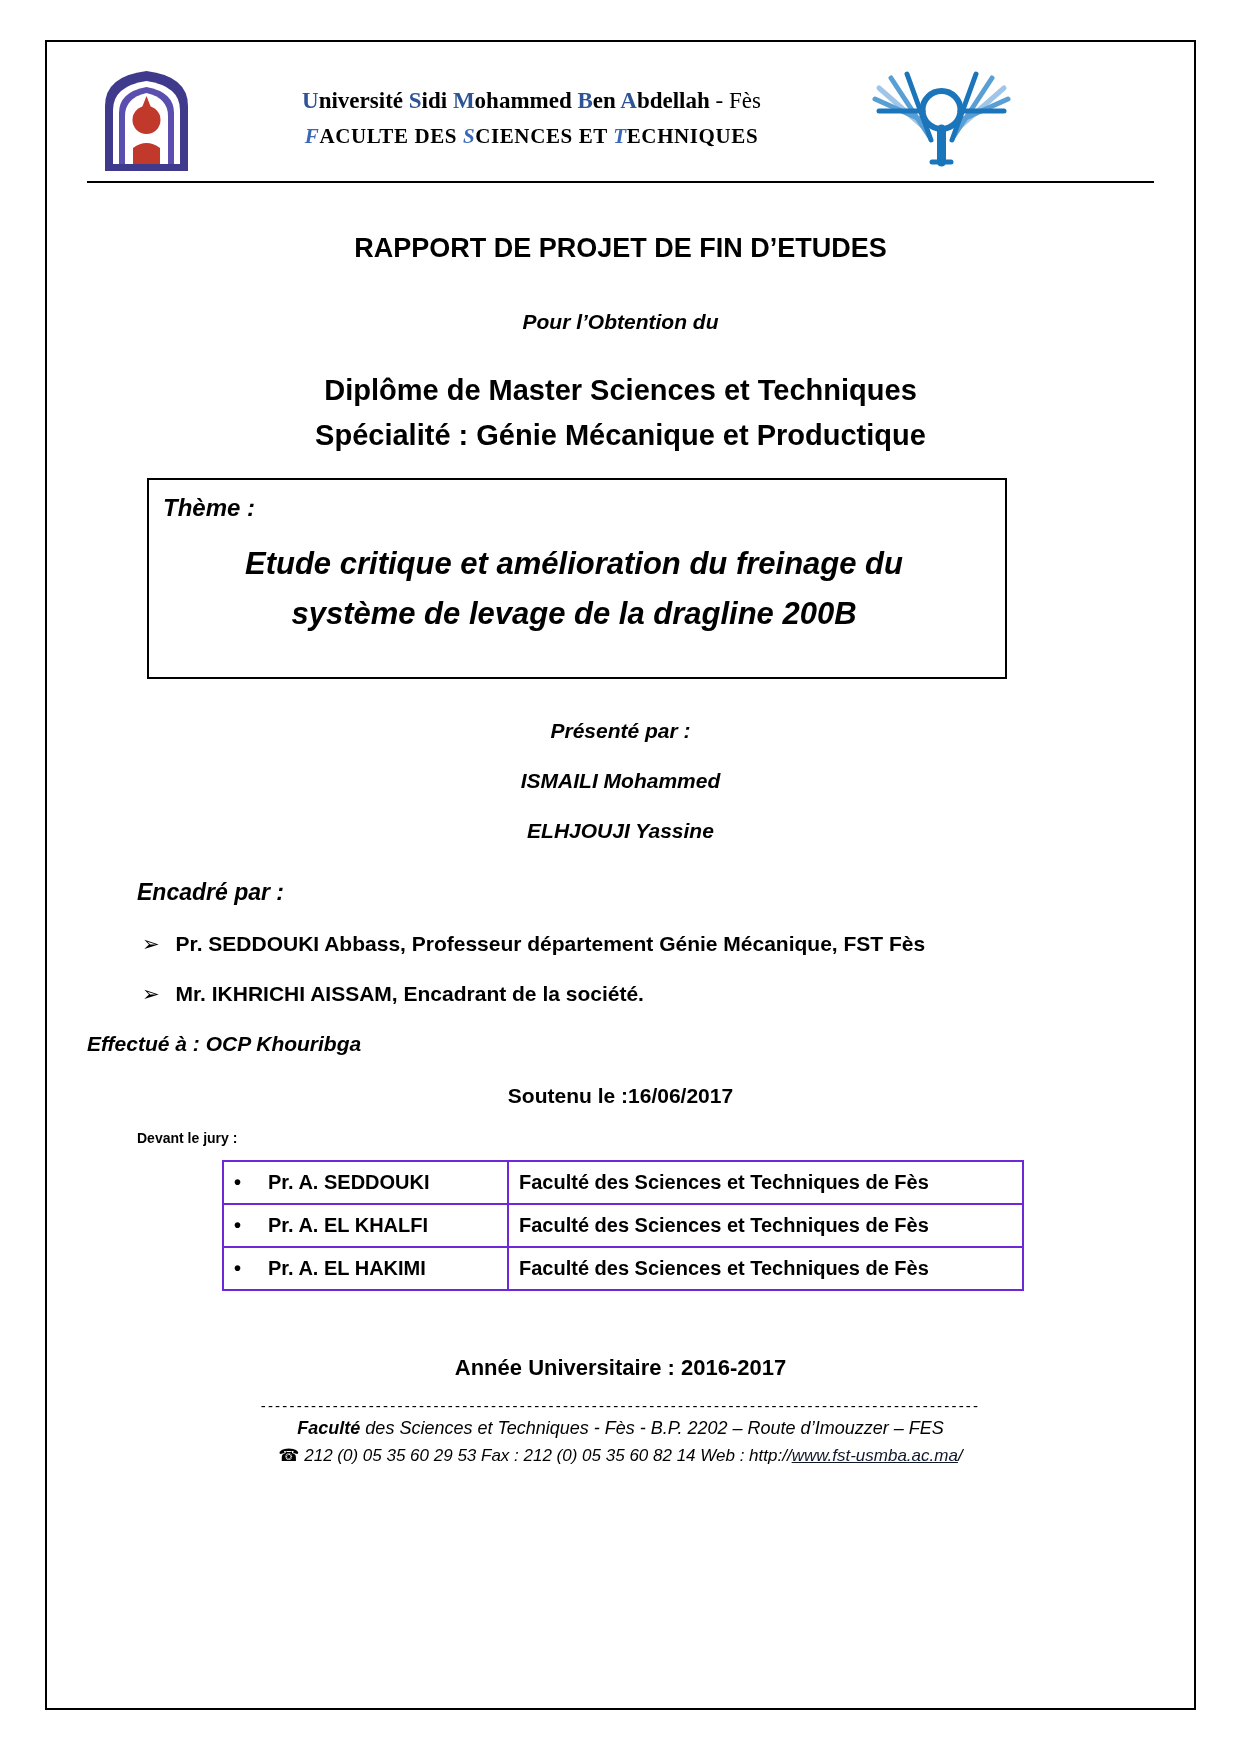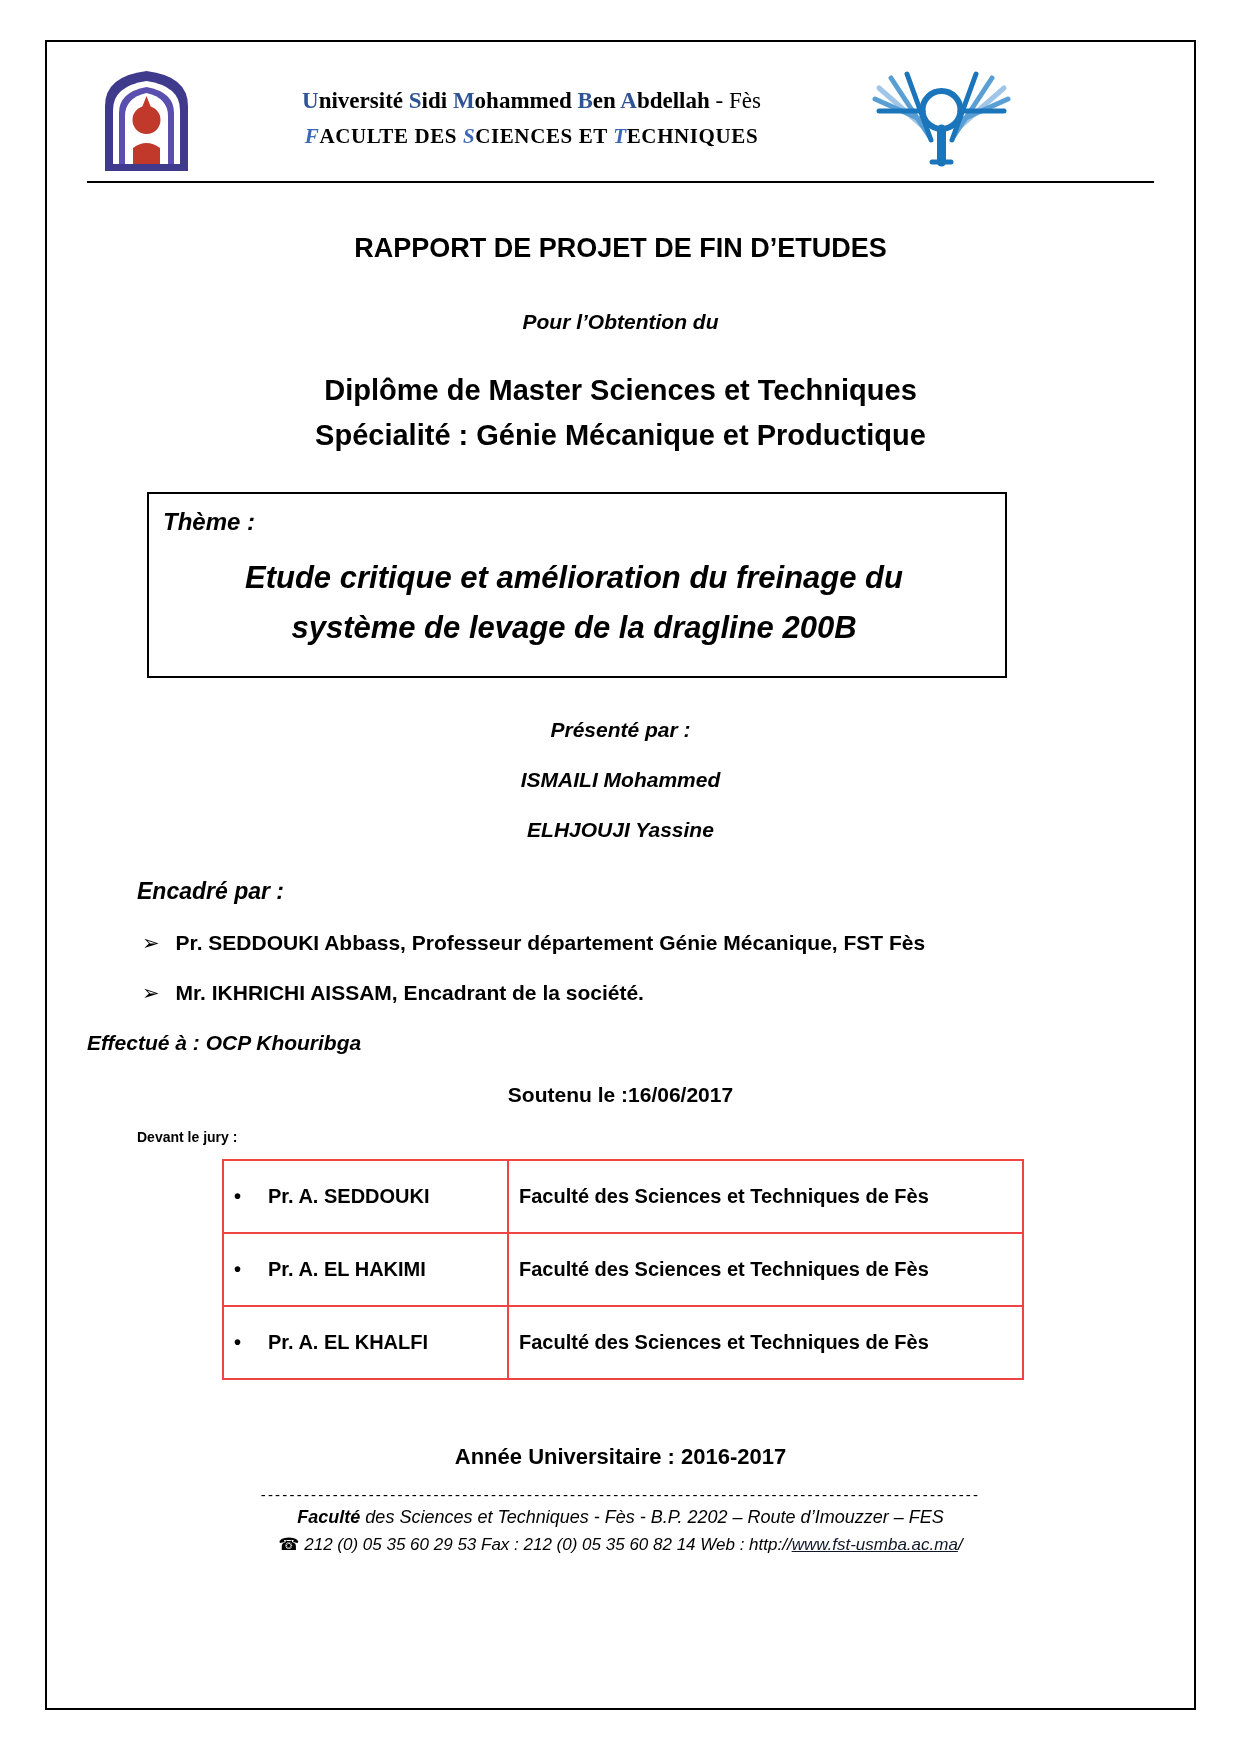--- a/index.html
+++ b/index.html
@@ -31,47 +31,47 @@
   .header-rule { border: none; border-top: 2px solid #000; margin: 10px 0 0 0; }
 
   
   .report-title { text-align: center; font-size: 27px; font-weight: bold; margin-top: 50px; }
   .obtention    { text-align: center; font-size: 21px; font-weight: bold; font-style: italic; margin-top: 46px; }
   .diploma      { text-align: center; font-size: 29px; font-weight: bold; margin-top: 40px; }
   .speciality   { text-align: center; font-size: 29px; font-weight: bold; margin-top: 12px; }
 
   
   .theme-box {
-    margin: 40px 0 0 60px;
+    margin: 26px 0 0 60px;
     width: 860px;
     box-sizing: border-box;
     border: 2px solid #000;
-    padding: 14px 20px 30px 14px;
+    padding: 14px 20px 45px 14px;
   }
   .theme-label { font-size: 24px; font-weight: bold; font-style: italic; }
   .theme-line  { text-align: center; font-size: 31px; font-weight: bold; font-style: italic; margin-top: 24px; }
   .theme-line.second { margin-top: 14px; }
 
   
   .presente { text-align: center; font-size: 21px; font-weight: bold; font-style: italic; margin-top: 40px; }
   .student  { text-align: center; font-size: 21px; font-weight: bold; font-style: italic; margin-top: 26px; }
   .encadre  { margin: 36px 0 0 50px; font-size: 23px; font-weight: bold; font-style: italic; }
   .supervisor { margin: 26px 0 0 55px; font-size: 21px; font-weight: bold; }
   .supervisor .marker { margin-right: 16px; font-weight: normal; }
   .effectue { text-align: left; font-size: 21px; font-weight: bold; font-style: italic; margin-top: 26px; }
   .soutenu  { text-align: center; font-size: 21px; font-weight: bold; margin-top: 28px; }
 
   
   .jury-label { margin: 22px 0 0 50px; font-size: 14px; font-weight: bold; }
   table.jury { border-collapse: collapse; margin: 14px 0 0 135px; }
   table.jury td {
-    border: 2px solid #ef4444;
+    border: 2px solid #6d28d9;
     font-size: 20px; font-weight: bold;
     box-sizing: border-box;
-    padding: 24px 10px;
+    padding: 9px 10px;
   }
   td.name-cell { width: 285px; padding-left: 12px; }
   td.name-cell .bullet { display: inline-block; width: 34px; }
   td.aff-cell { width: 515px; }
 
   
   .annee { text-align: center; font-size: 22px; font-weight: bold; margin-top: 64px; }
   .divider { text-align: center; font-size: 15px; letter-spacing: 2.2px; margin-top: 16px; white-space: nowrap; overflow: hidden; }
   .footer-line1 { text-align: center; font-style: italic; font-size: 18px; margin-top: 4px; }
   .footer-line1 .b { font-weight: bold; }
@@ -149,25 +149,25 @@
   <div class="soutenu">Soutenu le  :16/06/2017</div>
 
   <div class="jury-label">Devant le jury :</div>
   <table class="jury">
     <tbody>
       <tr>
         <td class="name-cell"><span class="bullet">•</span><span>Pr. A. SEDDOUKI</span></td>
         <td class="aff-cell">Faculté des Sciences et Techniques de Fès</td>
       </tr>
       <tr>
-        <td class="name-cell"><span class="bullet">•</span><span>Pr. A. EL HAKIMI</span></td>
+        <td class="name-cell"><span class="bullet">•</span><span>Pr. A. EL KHALFI</span></td>
         <td class="aff-cell">Faculté des Sciences et Techniques de Fès</td>
       </tr>
       <tr>
-        <td class="name-cell"><span class="bullet">•</span><span>Pr. A. EL KHALFI</span></td>
+        <td class="name-cell"><span class="bullet">•</span><span>Pr. A. EL HAKIMI</span></td>
         <td class="aff-cell">Faculté des Sciences et Techniques de Fès</td>
       </tr>
     </tbody>
   </table>
 
   <div class="annee">Année Universitaire : 2016-2017</div>
   <div class="divider">----------------------------------------------------------------------------------------------------</div>
   <div class="footer-line1"><span class="b">Faculté</span><span> des Sciences et Techniques -  Fès - B.P. 2202 – Route d’Imouzzer – FES</span></div>
   <div class="footer-line2"><span class="phone">☎</span><span> 212 (0) 05 35 60 29 53  Fax : 212 (0) 05 35 60 82 14 Web : http://</span><a class="weblink">www.fst-usmba.ac.ma</a><span>/</span></div>
 

